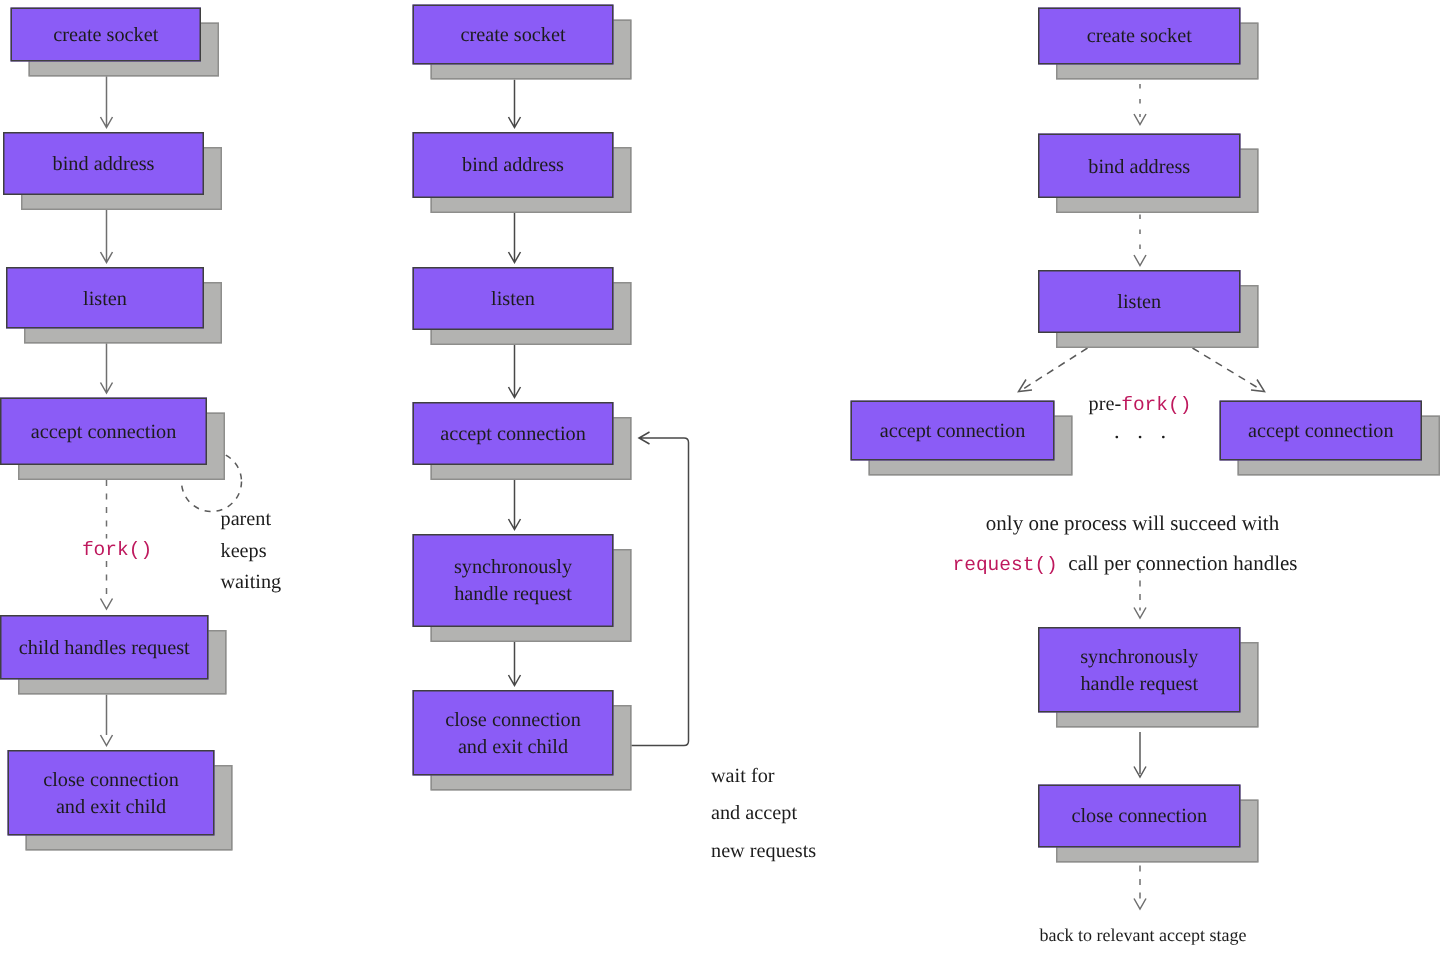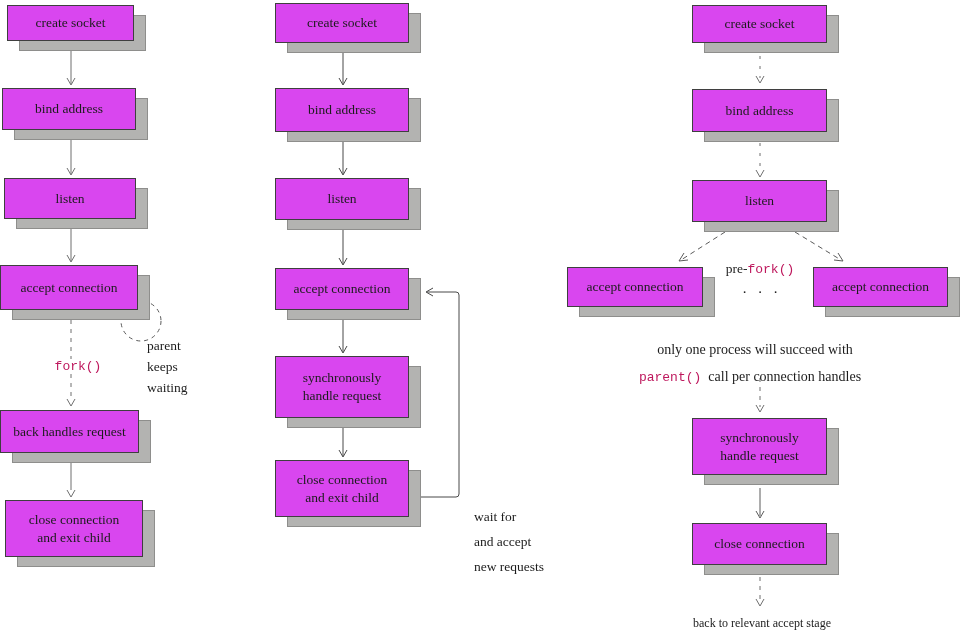--- a/index.html
+++ b/index.html
@@ -4,21 +4,21 @@
 <style>
   html,body{margin:0;padding:0;background:#ffffff;}
   #canvas{position:relative;width:960px;height:636px;background:#ffffff;overflow:hidden;
           font-family:"Liberation Serif",serif;color:#1c1c1c;}
   #arrows{position:absolute;left:0;top:0;width:960px;height:636px;}
 
   .node{position:absolute;}
   .node .shadow{position:absolute;left:12px;top:10px;width:100%;height:100%;
                 background:#b3b3b1;border:1px solid #8e8e8c;box-sizing:border-box;}
   .node .face{position:absolute;left:0;top:0;width:100%;height:100%;
-              background:#d946ef;border:1px solid #3f3f3f;box-sizing:border-box;
+              background:#8b5cf6;border:1px solid #3f3f3f;box-sizing:border-box;
               display:flex;align-items:center;justify-content:center;text-align:center;}
   .node .face span{white-space:pre-line;font-size:13.5px;line-height:1.3;}
 
   .note{position:absolute;font-size:13.5px;white-space:pre-line;}
   .mono{font-family:"Liberation Mono","DejaVu Sans Mono",monospace;color:#be185d;font-size:13px;}
   .fork-label{position:absolute;left:42px;top:359px;width:68px;text-align:center;
               background:#ffffff;padding:0 2px;}
   .parent-note{left:147px;top:335px;line-height:21px;}
   .wait-note{left:442px;top:504px;line-height:25px;margin-left:32px;}
   .prefork-label{left:692px;top:245px;width:136px;text-align:center;}
@@ -86,21 +86,21 @@
   </div>
   <div class="node" style="left:0px;top:265px;width:138px;height:45px">
     <div class="shadow"></div>
     <div class="face">
         <span>accept connection</span>
       </div>
   </div>
   <div class="node" style="left:0px;top:410px;width:139px;height:43px">
     <div class="shadow"></div>
     <div class="face">
-        <span>back handles request</span>
+        <span>child handles request</span>
       </div>
   </div>
   <div class="node" style="left:5px;top:500px;width:138px;height:57px">
     <div class="shadow"></div>
     <div class="face">
         <span>close connection
 and exit child</span>
       </div>
   </div>
 
@@ -195,17 +195,17 @@
         <span>close connection</span>
       </div>
   </div>
 
   <div class="note prefork-label">
     <span>pre-</span><span class="mono">fork()</span>
   </div>
   <div class="note dots-label">. . .</div>
   <div class="note note-line1">only one process will succeed with</div>
   <div class="note note-line2">
-    <span class="mono">parent()</span><span>call per connection handles</span>
+    <span class="mono">request()</span><span>call per connection handles</span>
   </div>
   <div class="note bottom-note">back to relevant accept stage</div>
 
 </div>
 
 </body></html>

